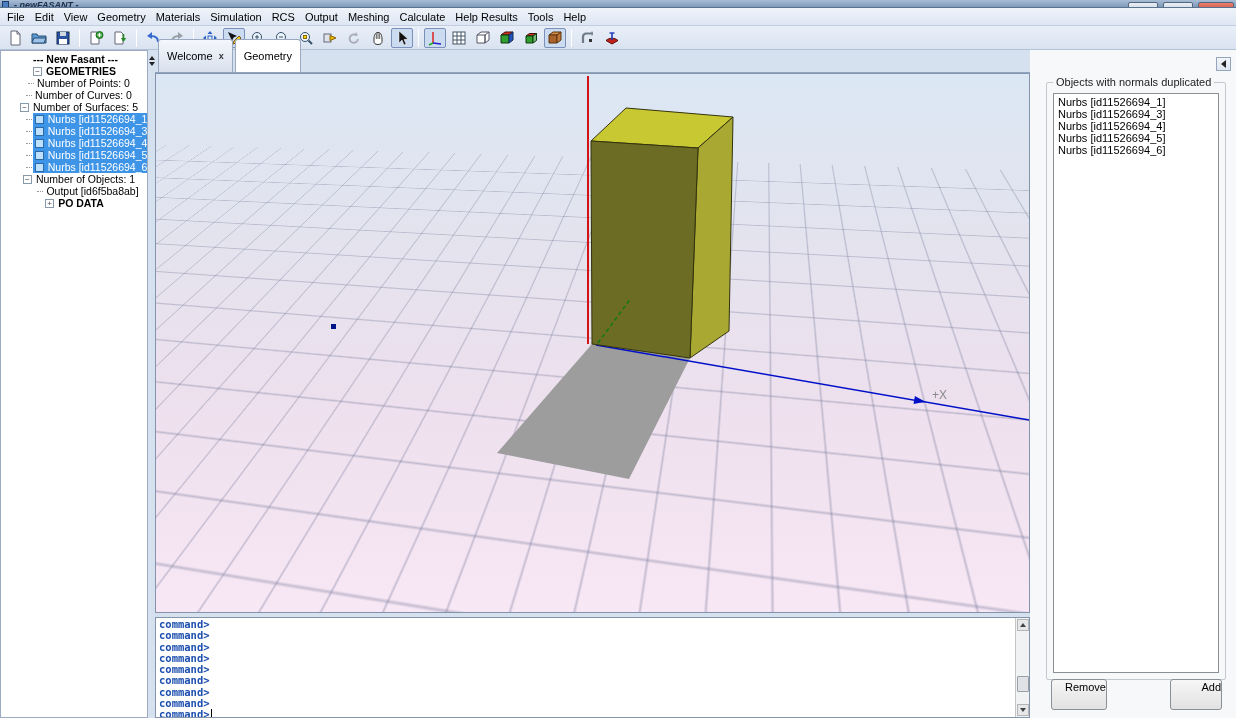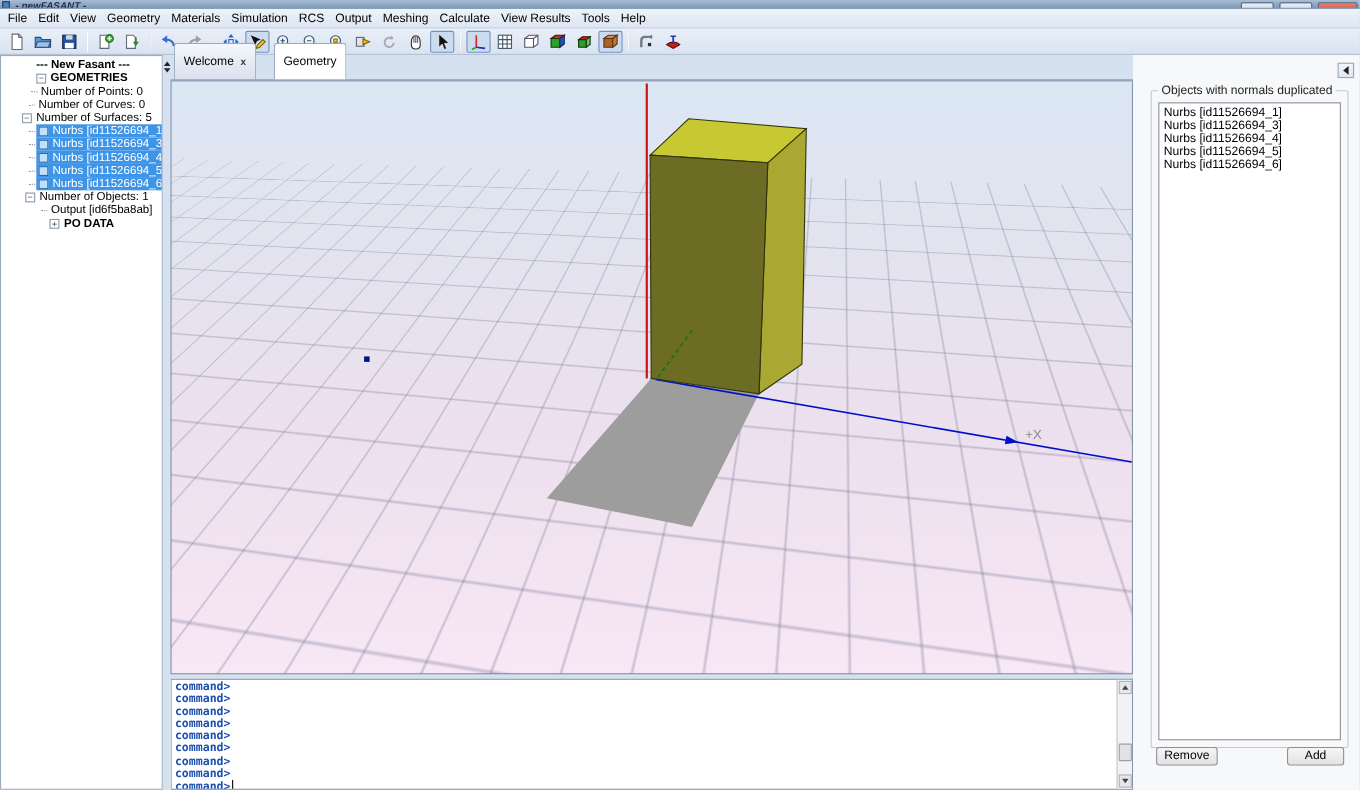--- a/index.html
+++ b/index.html
@@ -48,21 +48,21 @@
   .tree-font10 { font-size:10.5px; }
 
   .splitter { position:absolute; left:148px; top:50px; width:7px; height:668px; background:#d6e1f0; }
   .split-arrows { position:absolute; left:1px; top:4px; width:5px; }
   .split-arrows .tri { width:0; height:0; border-left:3px solid transparent; border-right:3px solid transparent; margin:2px 0; }
   .tri-up { border-bottom:4px solid #222; } .tri-down { border-top:4px solid #222; }
 
   
   .tabbar { position:absolute; left:155px; top:50px; width:875px; height:23px;
     border-bottom:1px solid #8ea4c0; background:#d6e1f0; display:flex; align-items:flex-end; padding-left:3px; }
-  .tab { height:20px; display:flex; align-items:center; padding:16px 8px; margin-right:16px;
+  .tab { height:20px; display:flex; align-items:center; padding:16px 8px; margin-right:2px;
     border:1px solid #9aa9c0; border-bottom:none; border-radius:3px 3px 0 0;
     background:linear-gradient(#f4f7fb,#d9e1ee); font-size:11px; }
   .tab.active { background:#fff; height:22px; font-weight:normal; position:relative; z-index:2; }
   .tab-close { margin-left:6px; font-size:9px; font-weight:bold; color:#333; }
 
   
   .viewport { position:absolute; left:155px; top:73px; width:875px; height:540px;
     border:1px solid #8494aa; overflow:hidden;
     background:linear-gradient(180deg,#dbe7f4 0%,#e3e3ee 30%,#eee0ee 62%,#f8e7f5 100%); }
   .vp-grid { position:absolute; left:-40%; top:86px; width:200%; height:2400px;
@@ -98,22 +98,22 @@
     display:flex; align-items:center; justify-content:center; }
   .collapse-tri { width:0; height:0; border-top:4px solid transparent; border-bottom:4px solid transparent;
     border-right:5px solid #222; }
   .groupbox { position:absolute; left:16px; top:32px; width:180px; height:598px;
     border:1px solid #c3c8cf; border-radius:2px; }
   .groupbox-label { position:absolute; left:6px; top:-7px; background:#f7f8f9; padding:0 3px;
     font-size:11px; color:#222; white-space:nowrap; }
   .obj-list { position:absolute; left:6px; top:10px; right:6px; bottom:6px; background:#fff;
     border:1px solid #8a8f98; overflow:hidden; padding:2px 0; }
   .obj-item { height:12px; line-height:12px; padding:0 4px; white-space:nowrap; }
-  .rp-btn { position:absolute; top:629px; height:17px; background:linear-gradient(#f6f6f6,#e2e2e2);
-    border:1px solid #8a8f98; border-radius:3px; font-size:11px; text-align:center; line-height:15px; }
+  .rp-btn { position:absolute; top:629px; height:31px; background:linear-gradient(#f6f6f6,#e2e2e2);
+    border:1px solid #8a8f98; border-radius:3px; font-size:11px; text-align:right; line-height:15px; }
   .rp-remove { left:21px; width:56px; }
   .rp-add { left:140px; width:52px; }
 </style>
 </head>
 <body>
 
 <div class="titlebar">
   <span class="appicon"></span>
   <span class="title">- newFASANT -</span>
   <span class="winbtn min"></span>
@@ -125,21 +125,21 @@
   <span class="menu-item">File</span>
   <span class="menu-item">Edit</span>
   <span class="menu-item">View</span>
   <span class="menu-item">Geometry</span>
   <span class="menu-item">Materials</span>
   <span class="menu-item">Simulation</span>
   <span class="menu-item">RCS</span>
   <span class="menu-item">Output</span>
   <span class="menu-item">Meshing</span>
   <span class="menu-item">Calculate</span>
-  <span class="menu-item">View Results</span>
+  <span class="menu-item">Help Results</span>
   <span class="menu-item">Tools</span>
   <span class="menu-item">Help</span>
 </div>
 
 <div class="toolbar">
   <span class="tb-btn">
       <svg width="16" height="16">
         <path d="M4 1h6l3 3v11H4z" fill="#fff" stroke="#667"></path>
         <path d="M10 1v3h3" fill="none" stroke="#667"></path>
       </svg>

